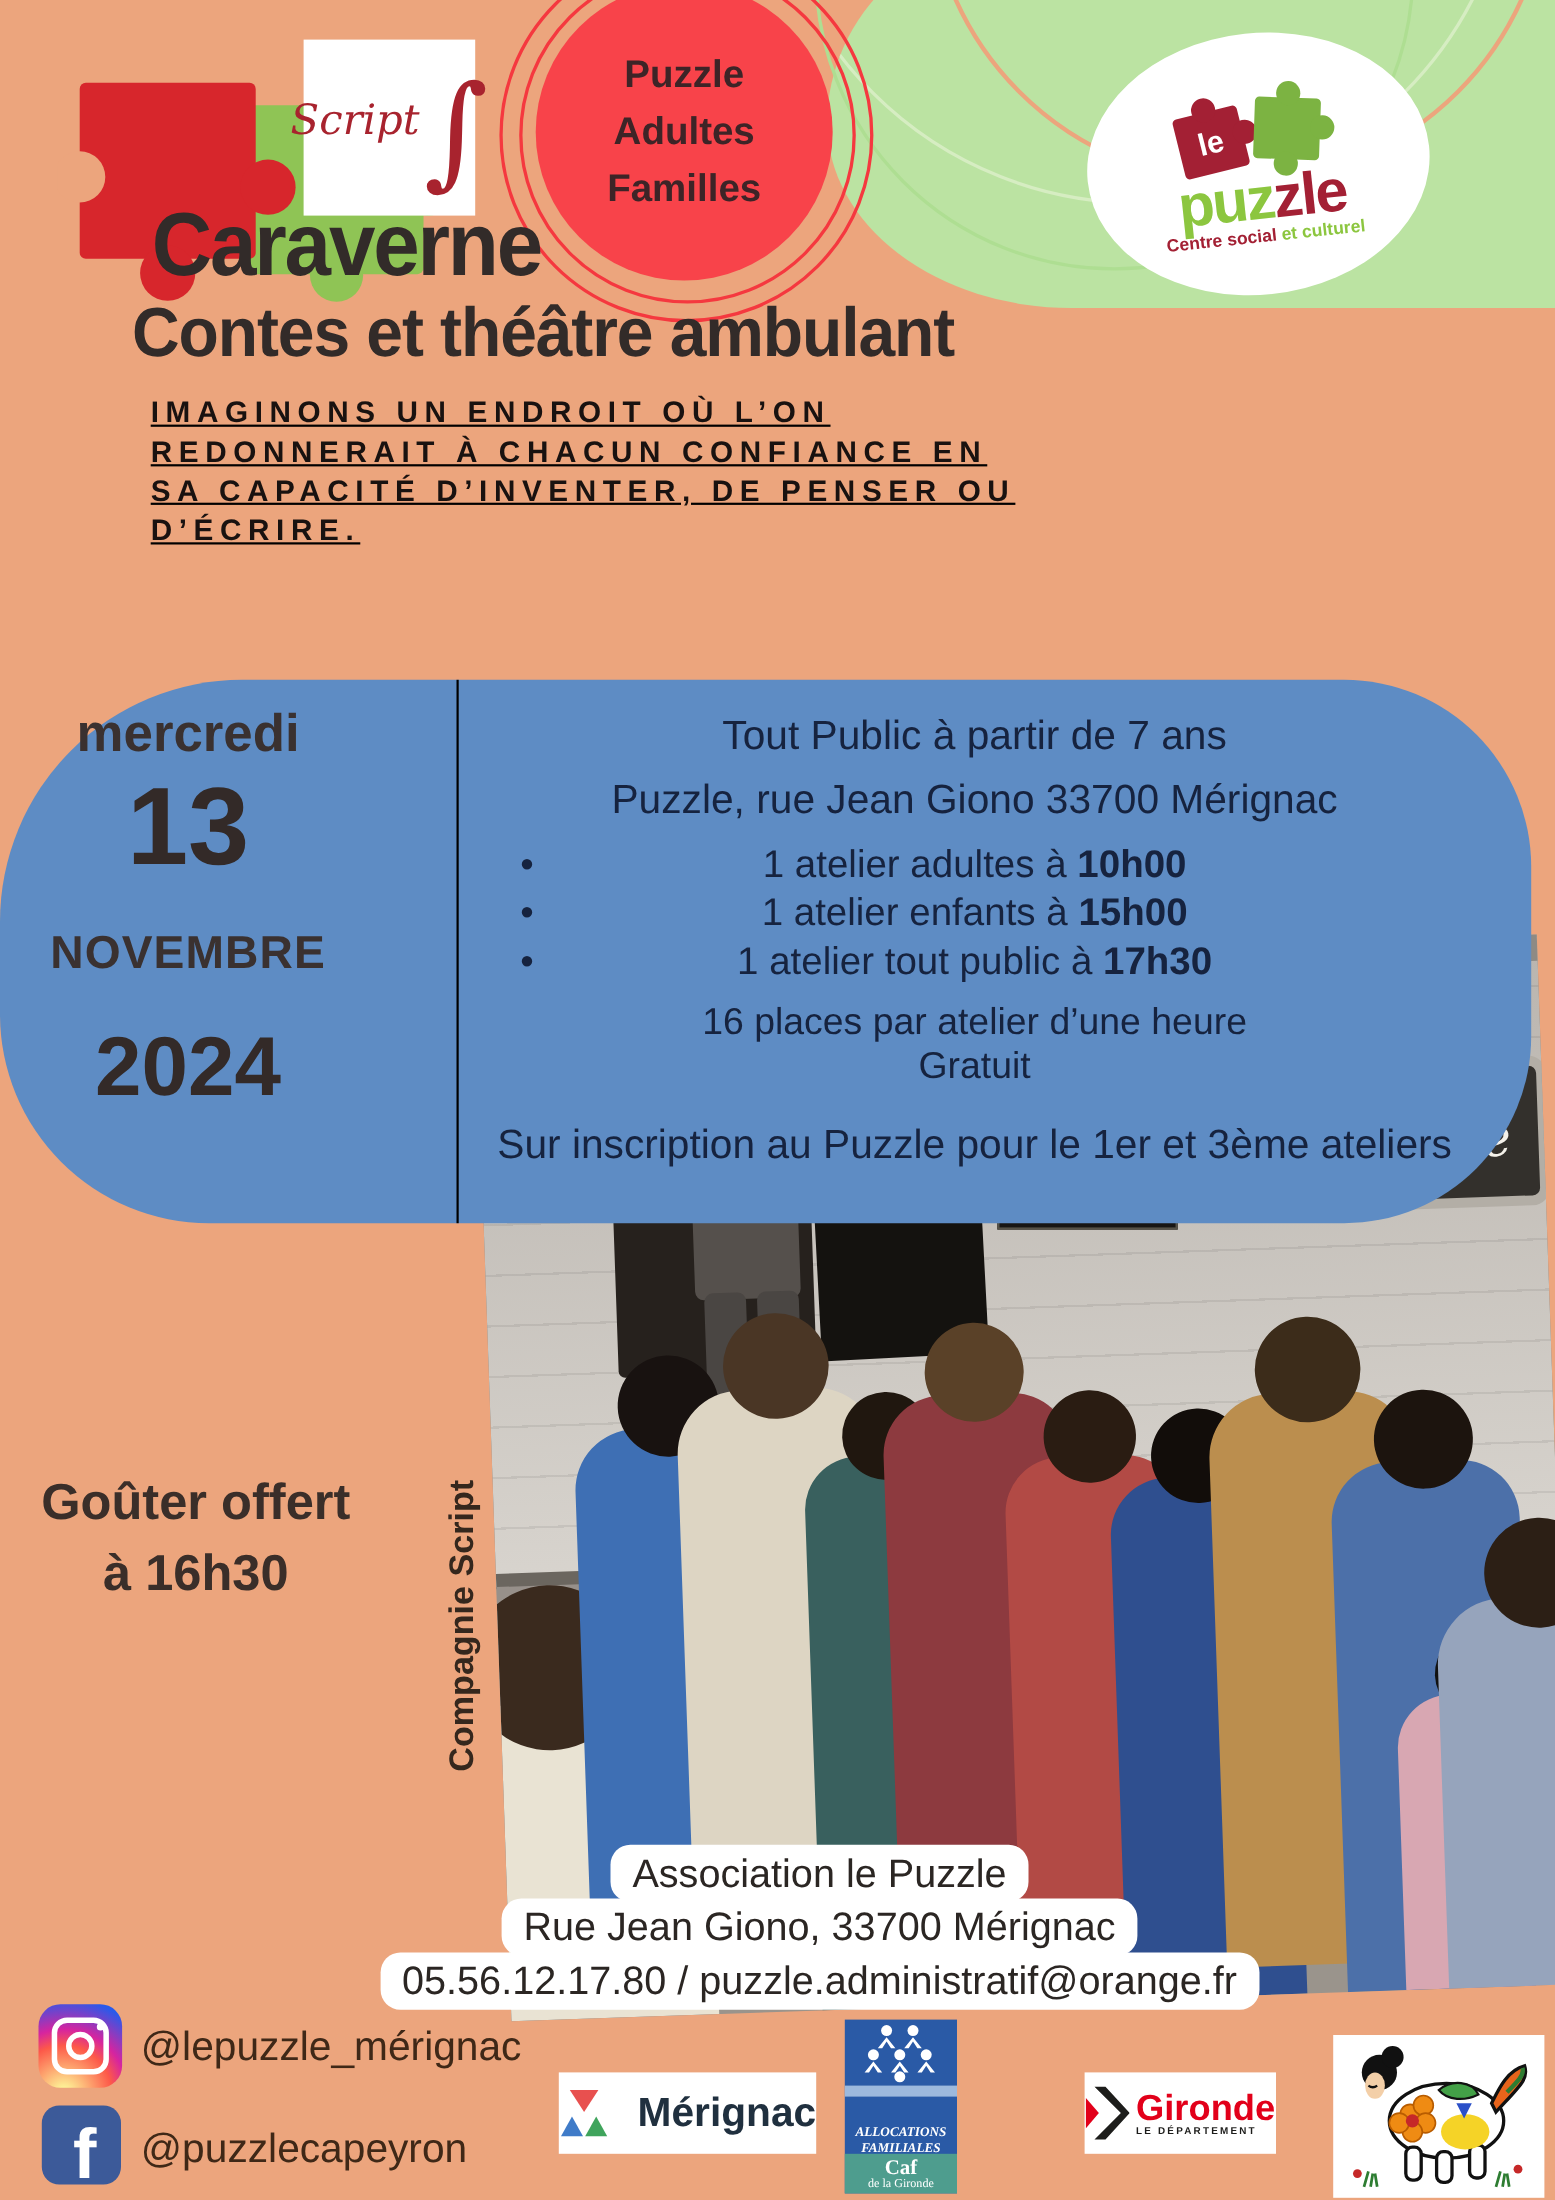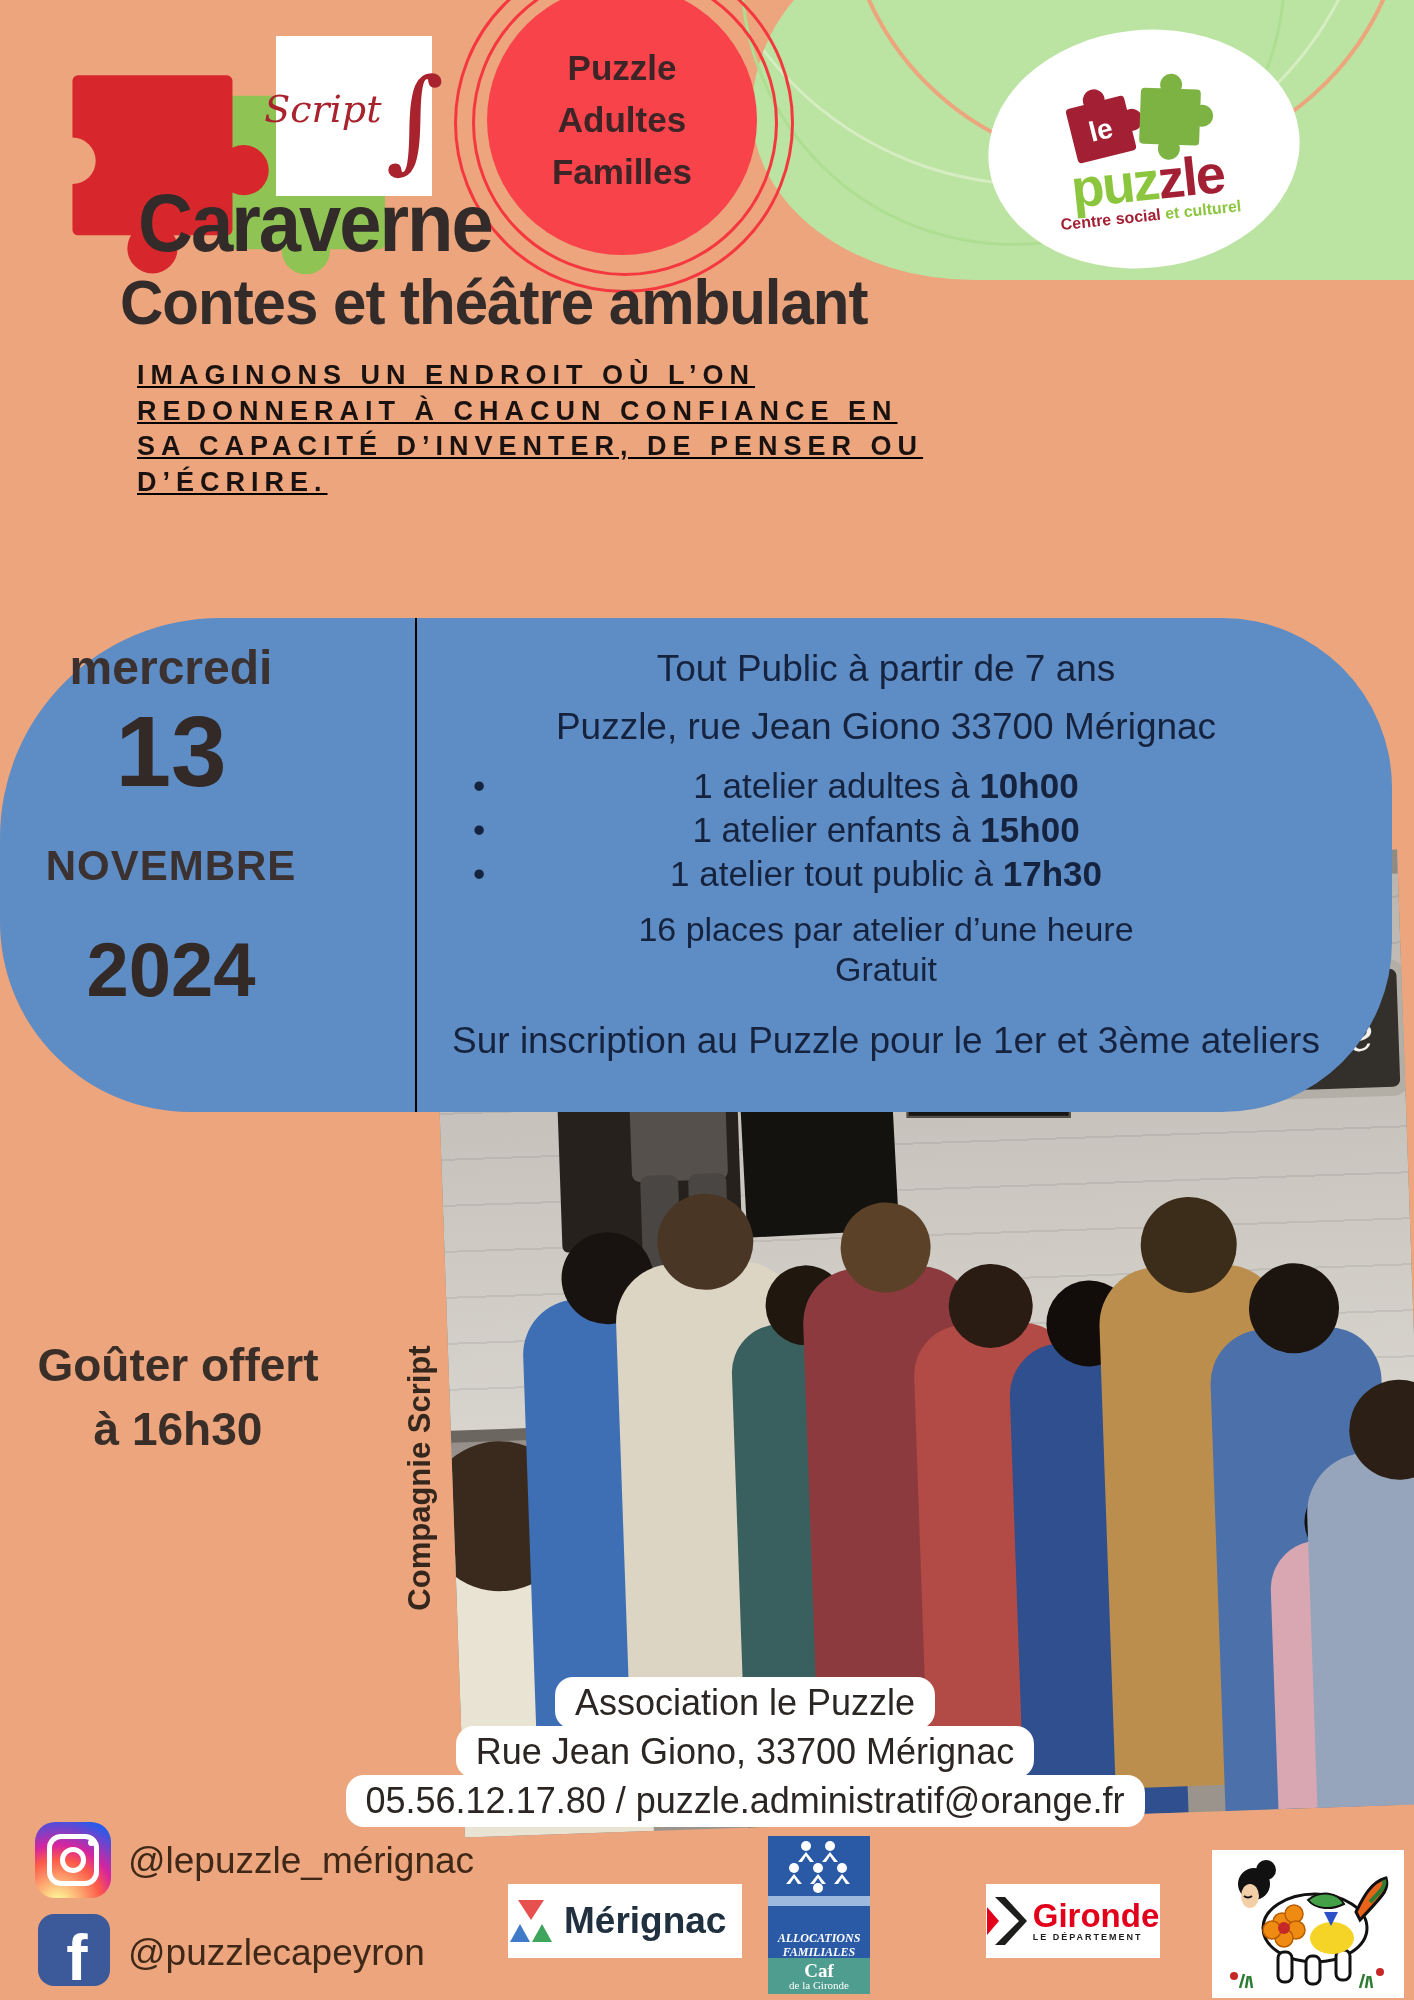--- a/index.html
+++ b/index.html
@@ -161,21 +161,21 @@
   #fb-icon{
     left:38px;top:1914px;width:72px;height:72px;border-radius:16px;background:#3c5a99;z-index:6;
     overflow:hidden;display:flex;align-items:flex-end;justify-content:center;
   }
   #fb-f{color:#fff;font-size:64px;font-weight:bold;line-height:0.88;margin-right:-6px;}
   #fb-handle{left:128px;top:1932px;font-size:37px;color:#3f2817;z-index:6;}
 
   
   #merignac-box{
     left:508px;top:1884px;width:234px;height:74px;background:#fff;z-index:6;
-    display:flex;align-items:center;justify-content:flex-start;gap:10px;
+    display:flex;align-items:center;justify-content:space-between;gap:10px;
   }
   #merignac-name{font-size:37px;font-weight:bold;color:#20303f;}
   #caf-box{left:768px;top:1836px;width:102px;height:158px;background:#2a5aa6;z-index:6;}
   #caf-band{left:0;top:60px;width:100%;height:10px;background:#9db9dd;position:absolute;}
   #caf-alloc{
     left:0;top:96px;width:100%;text-align:center;position:absolute;color:#fff;
     font-family:"Liberation Serif",serif;font-style:italic;font-weight:bold;font-size:12px;line-height:1.15;
   }
   #caf-green{left:0;top:122px;width:100%;height:36px;background:#4e9d8e;position:absolute;
     display:flex;flex-direction:column;align-items:center;justify-content:center;}

